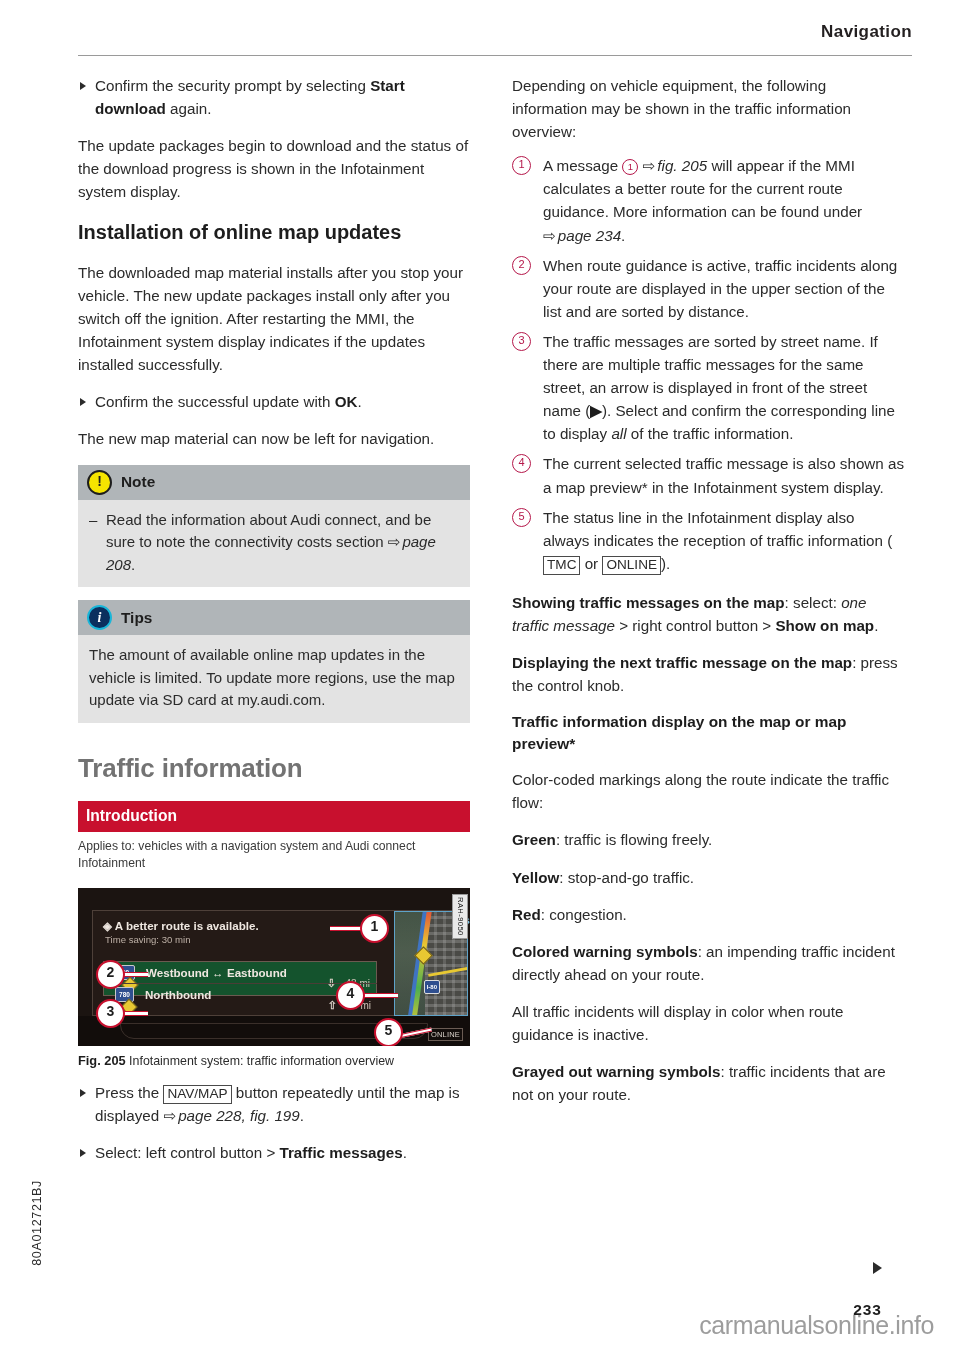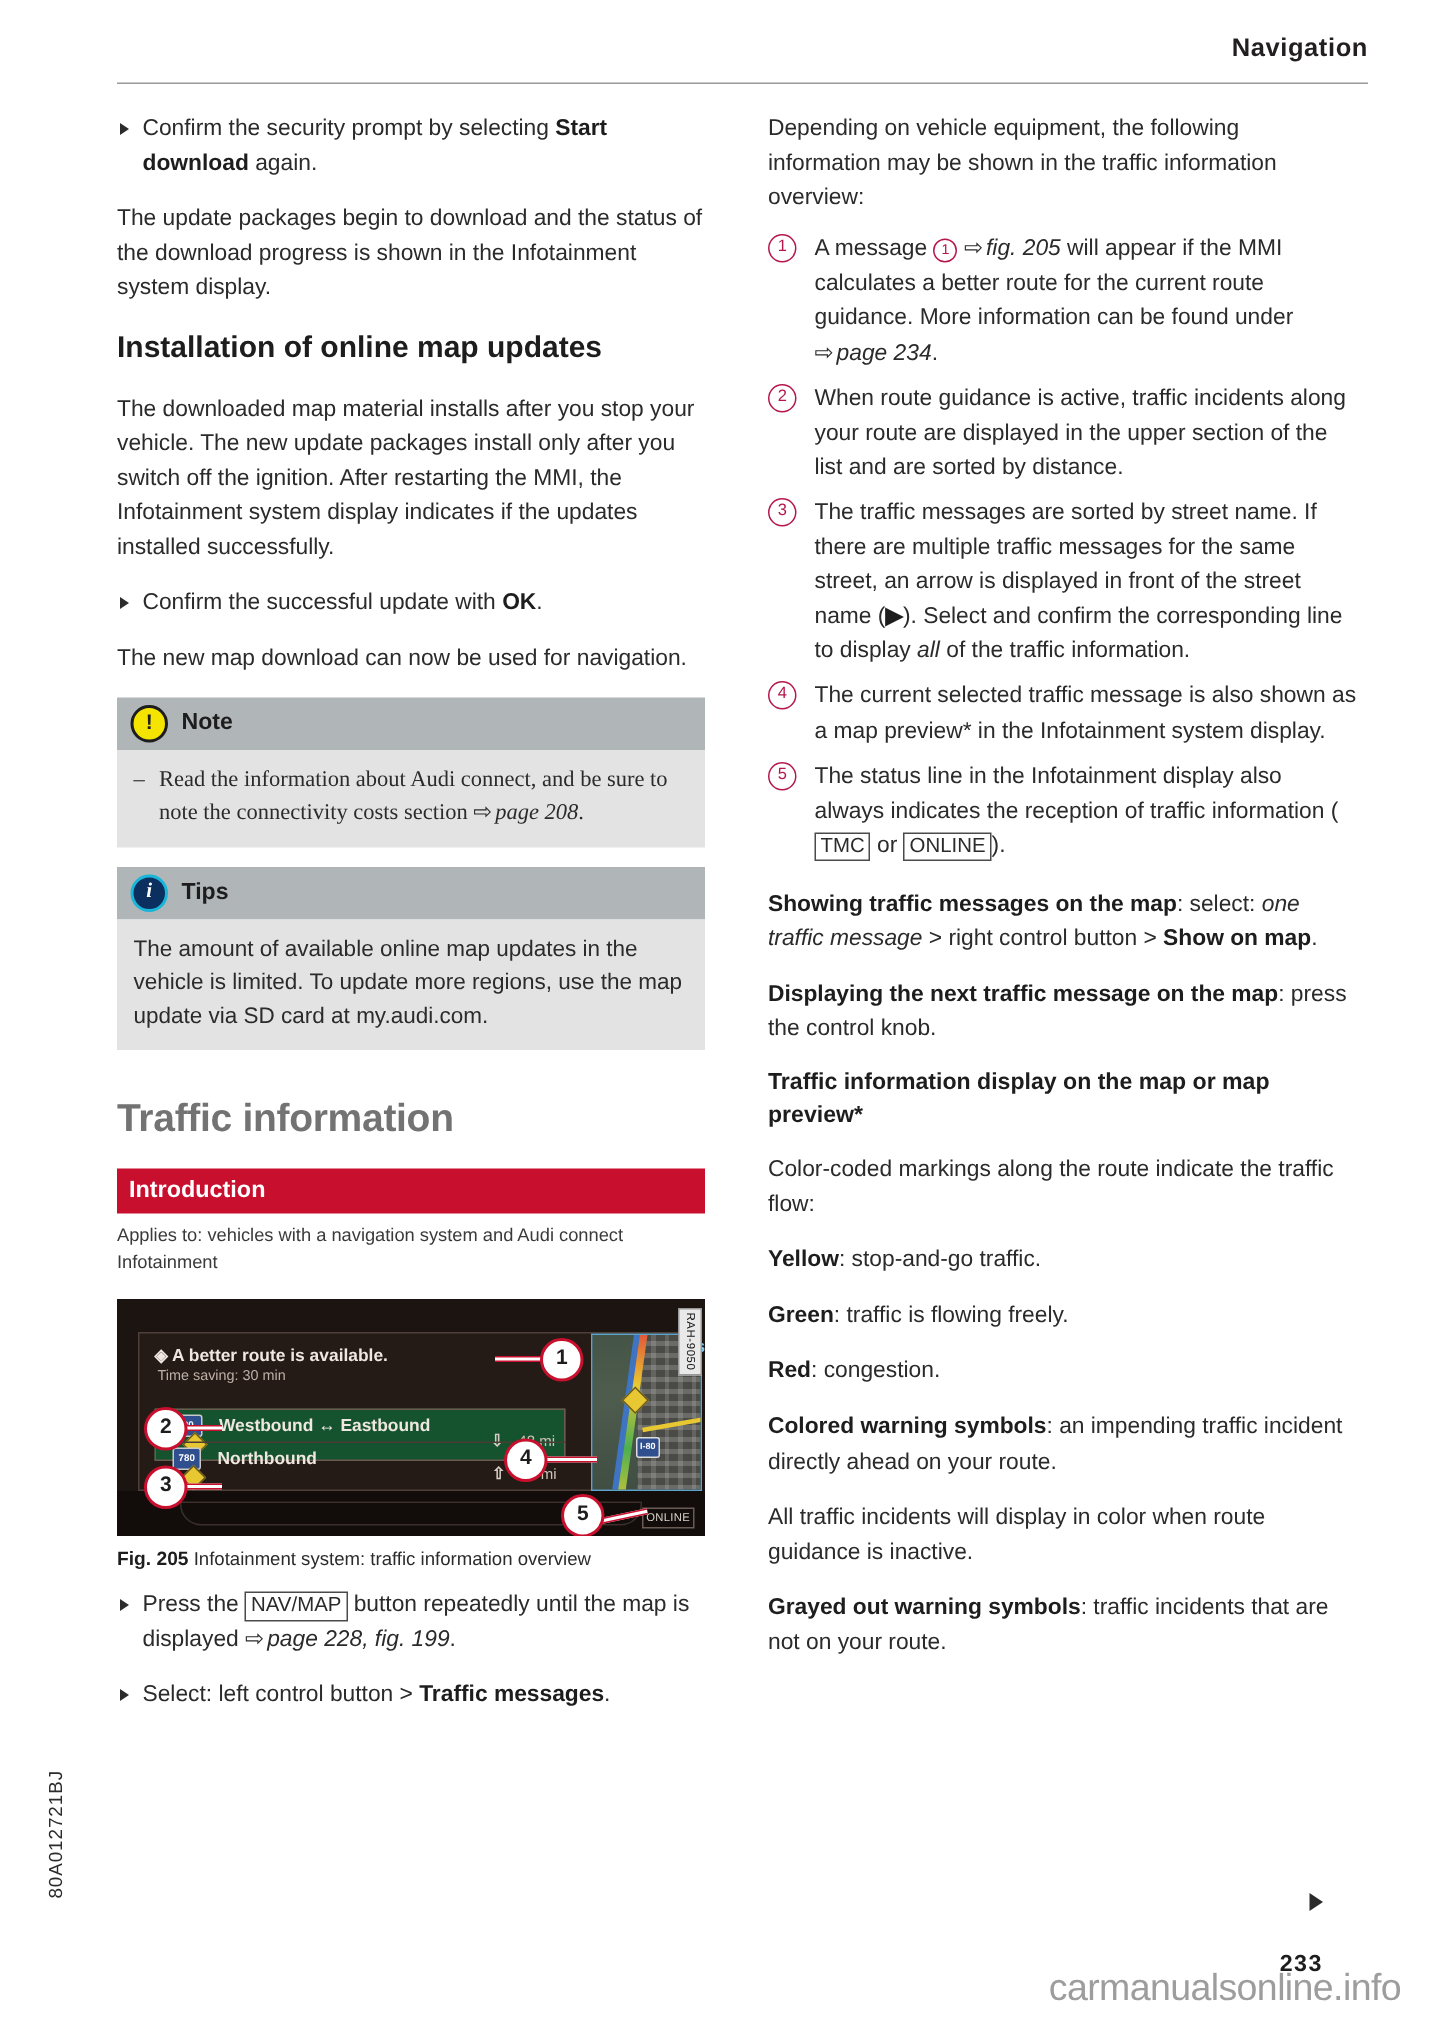--- a/index.html
+++ b/index.html
@@ -71,21 +71,20 @@
     top: 8px;
     border-left: 6px solid #2b2b2b;
     border-top: 4px solid transparent;
     border-bottom: 4px solid transparent;
   }
   
   .dash {
     position: relative;
     padding-left: 17px;
     margin: 0 0 4px 0;
-    font-family: Liberation Serif, serif;
   }
   .dash::before {
     content: "\2013";
     position: absolute;
     left: 0;
     top: 0;
   }
 
   h2.section-title {
     font-size: 26px;
@@ -476,21 +475,21 @@
   <p>The update packages begin to download and the status of the download progress is shown in the Infotainment system display.</p>
 
   <h3 class="sub-title">Installation of online map updates</h3>
 
   <p>The downloaded map material installs after you stop your vehicle. The new update packages install only after you switch off the ignition. After restarting the MMI, the Infotainment system display indicates if the updates installed successfully.</p>
 
   <div class="bullet">
     <span>Confirm the successful update with </span><b>OK</b><span>.</span>
   </div>
 
-  <p>The new map download can now be used for navigation.</p>
+  <p>The new map material can now be left for navigation.</p>
 
   <div class="callout">
     <div class="callout-head">
       <span class="ico ico-warn">
           <span>!</span>
         </span>
       <span class="label">Note</span>
     </div>
     <div class="callout-body">
       <div class="dash">
@@ -632,25 +631,25 @@
 
   <p>
     <b>Displaying the next traffic message on the map</b><span>: press the control knob.</span>
   </p>
 
   <h3 class="sub-title-rt">Traffic information display on the map or map preview*</h3>
 
   <p>Color-coded markings along the route indicate the traffic flow:</p>
 
   <p>
+    <b>Green</b><span>: traffic is flowing freely.</span>
+  </p>
+
+  <p>
     <b>Yellow</b><span>: stop-and-go traffic.</span>
-  </p>
-
-  <p>
-    <b>Green</b><span>: traffic is flowing freely.</span>
   </p>
 
   <p>
     <b>Red</b><span>: congestion.</span>
   </p>
 
 
   <p>
     <b>Colored warning symbols</b><span>: an impending traffic incident directly ahead on your route.</span>
   </p>

